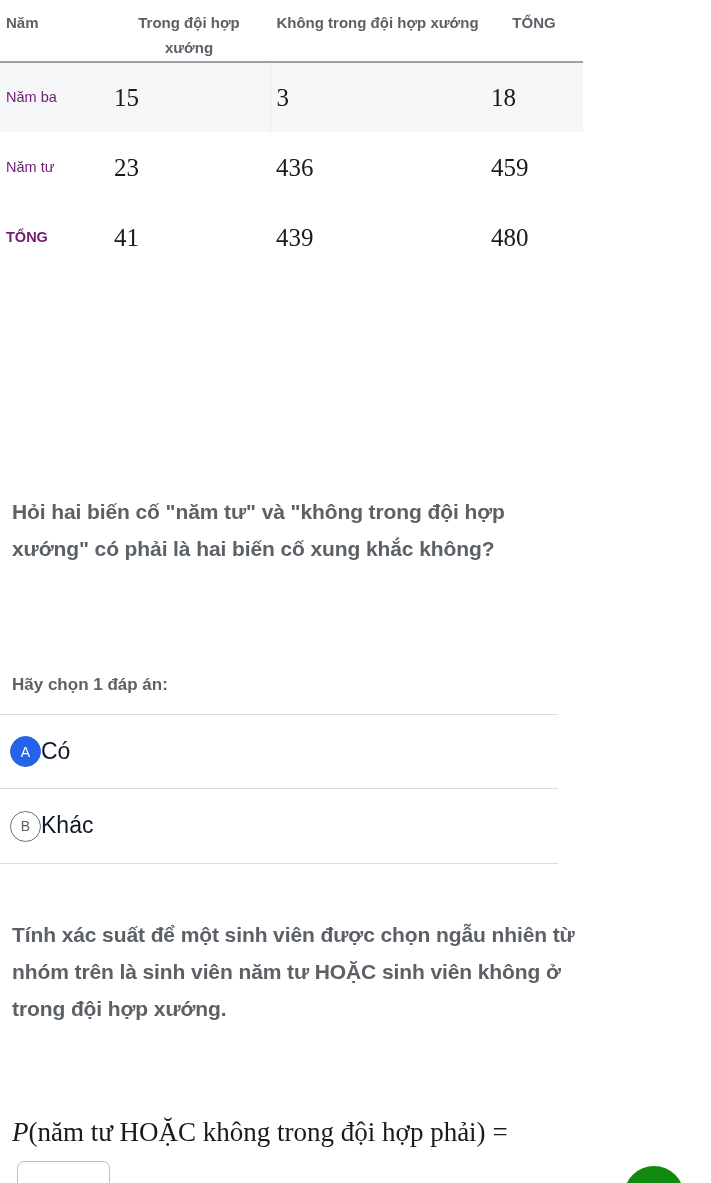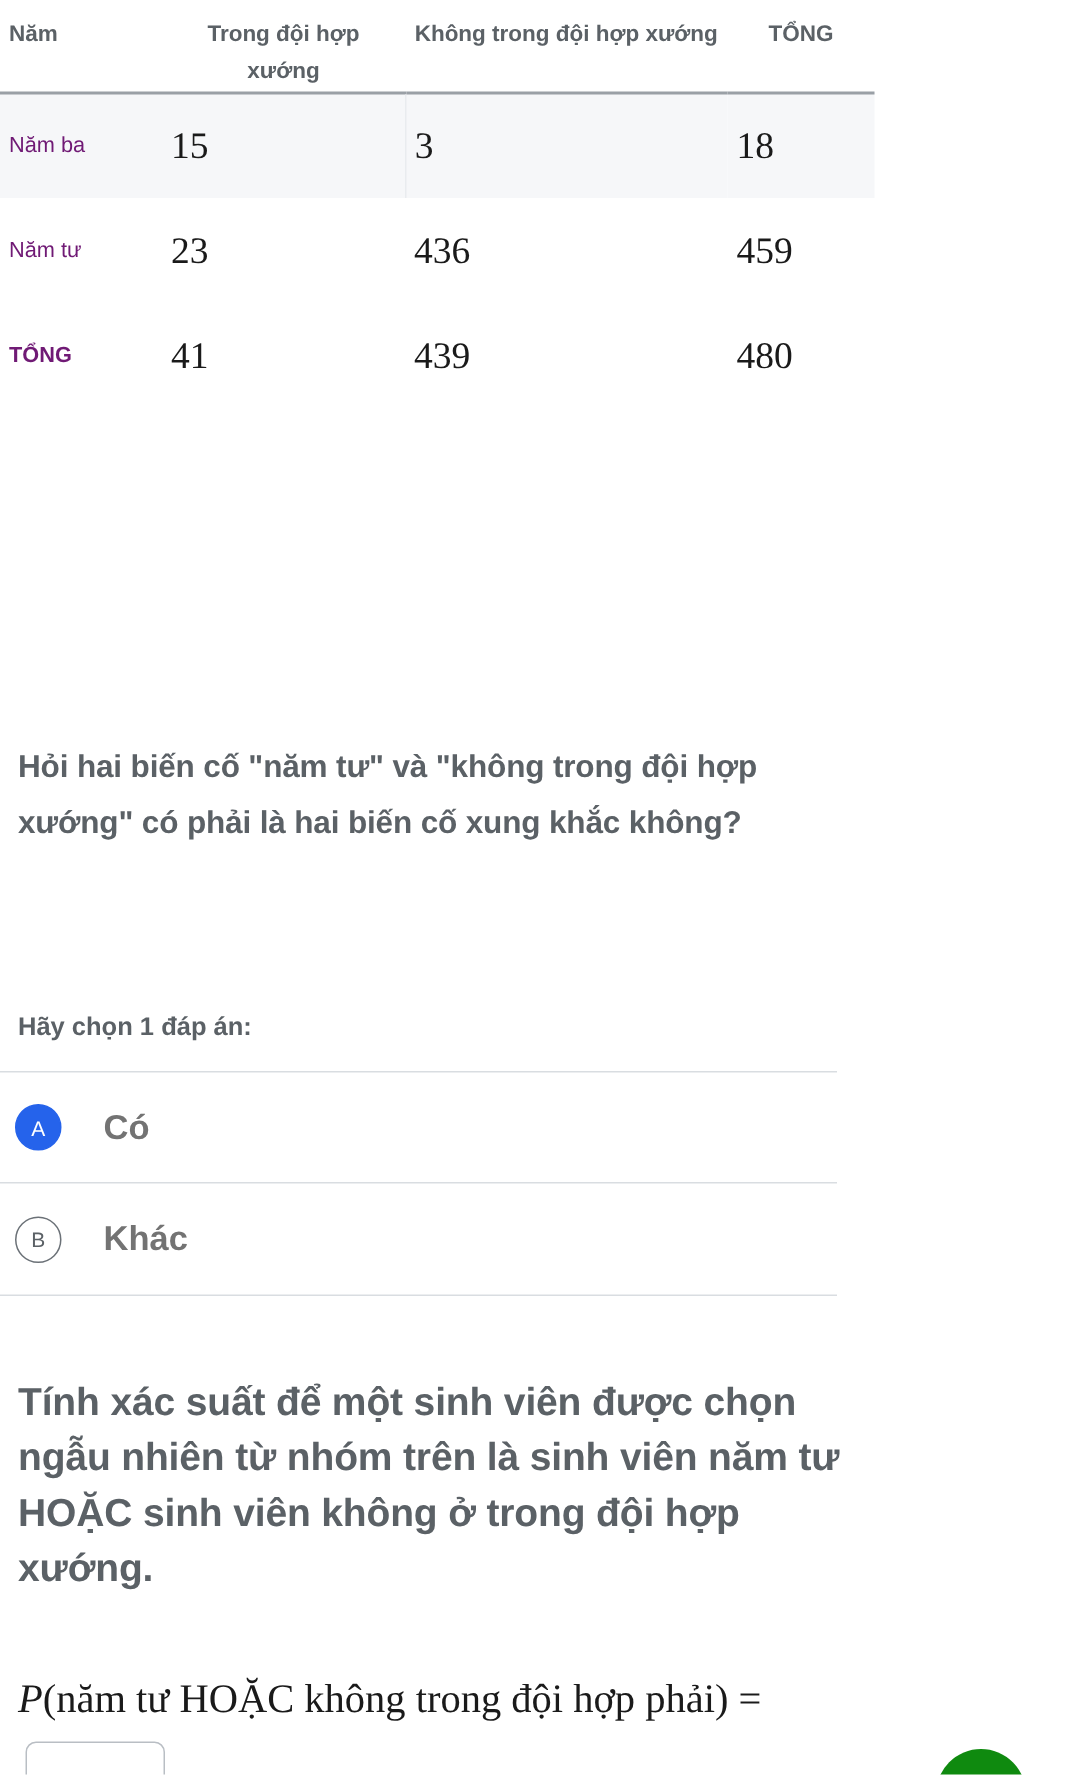--- a/index.html
+++ b/index.html
@@ -147,36 +147,35 @@
     background: #2563eb;
     color: #ffffff;
     border: 1px solid #2563eb;
   }
   .opt-badge.unselected {
     background: transparent;
     color: #5b6166;
     border: 1.6px solid #6b7177;
   }
   .opt-label {
-    margin-left: 28px;
     font-family: "Liberation Sans", sans-serif;
     font-size: 23px;
-    font-weight: 700;
-    color: #737373;
+    font-weight: 400;
+    color: #0f172a;
     line-height: 1.2;
   }
 
   
   .task-text {
     position: absolute;
     left: 12px;
     top: 916px;
     width: 566px;
     font-family: "Liberation Sans", sans-serif;
-    font-size: 26px;
+    font-size: 21px;
     font-weight: 700;
     color: #5b6166;
     line-height: 37px;
     letter-spacing: -0.1px;
   }
 
   
   .formula {
     position: absolute;
     left: 12px;

